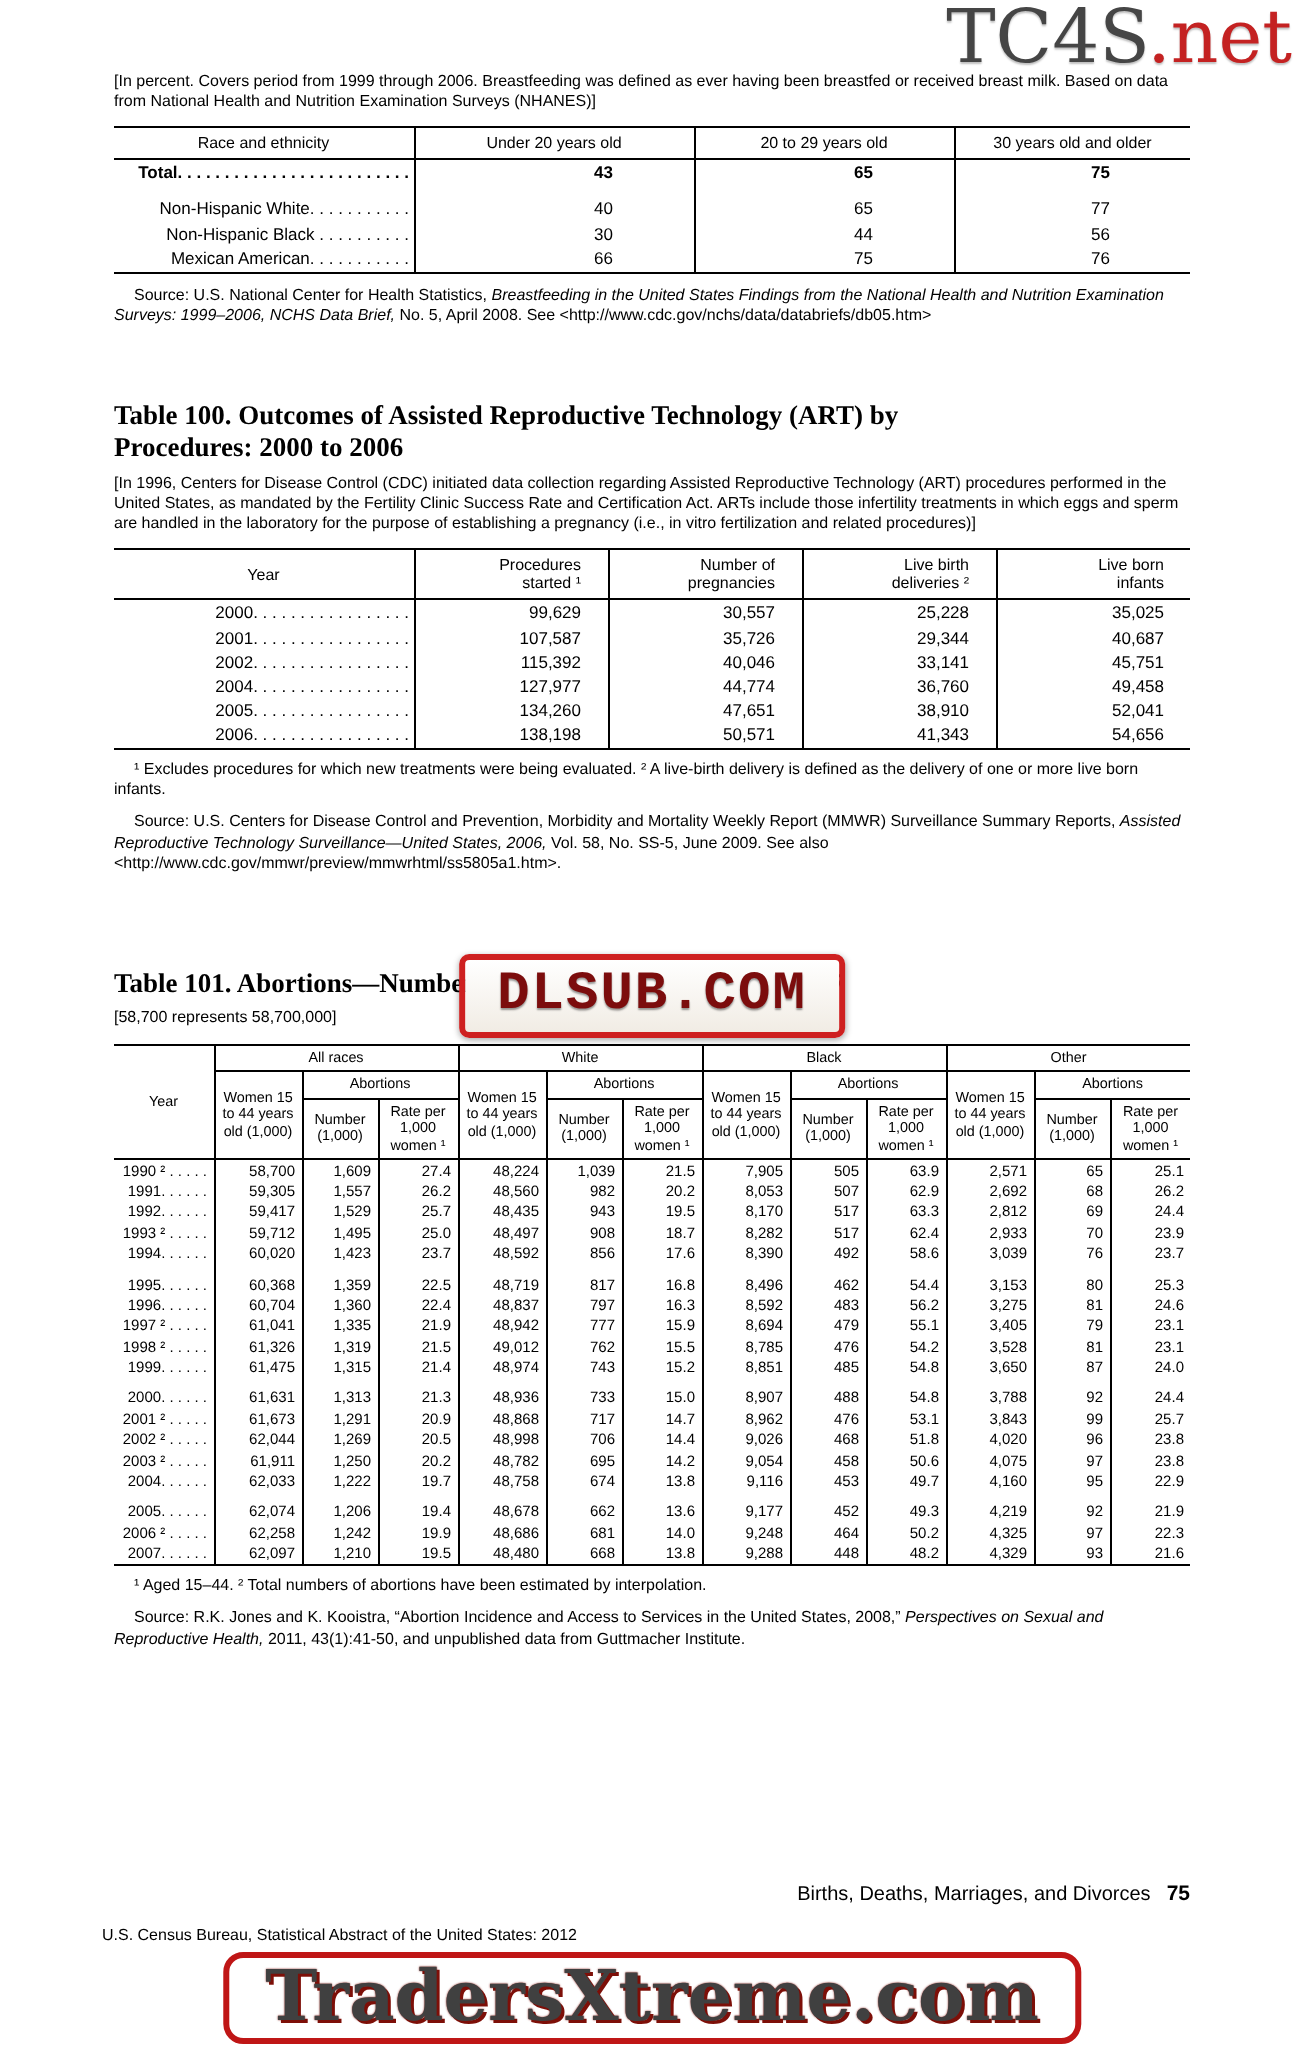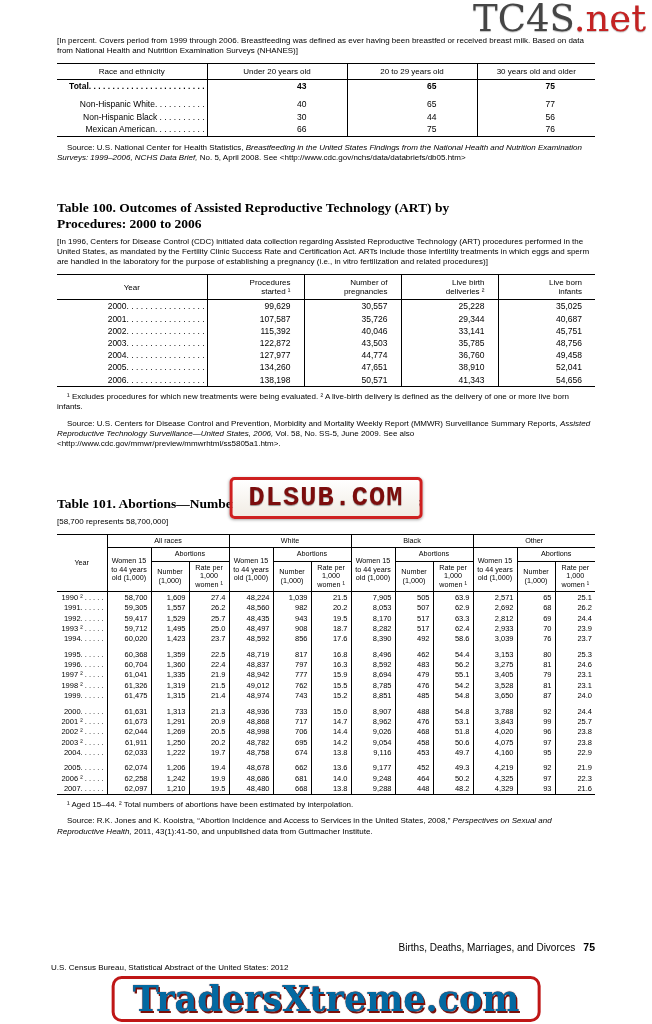--- a/index.html
+++ b/index.html
@@ -41,21 +41,21 @@
            font-size:37px;line-height:1;color:#454545;text-shadow:0 1px 1px rgba(0,0,0,.25)}
   .wm-tc4s .suffix{color:#c42222}
   .wm-dlsub{position:absolute;top:477px;left:50%;transform:translateX(-50%);z-index:10;
             border:3px solid #ce2020;border-radius:5px;padding:3px 16px;
             background:linear-gradient(180deg,#ffffff,#f1ece4);box-shadow:0 1px 3px rgba(0,0,0,.35)}
   .wm-dlsub span{font-family:Liberation Mono, monospace;font-weight:700;
                  font-size:27px;letter-spacing:1px;color:#7c0d0d;text-shadow:0 1px 1px rgba(0,0,0,.4)}
   .wm-traders{position:absolute;left:50%;bottom:2px;transform:translateX(-50%);z-index:10;
               border:3px solid #bf1616;border-radius:10px;background:#fff;padding:1px 18px;white-space:nowrap}
   .wm-traders span{font-family:"DejaVu Serif","Liberation Serif",serif;font-weight:700;
-                   font-size:35px;line-height:1.1;color:#0369a1;
+                   font-size:35px;line-height:1.1;color:#404040;
                    text-shadow:1.5px 1.5px 0 #7d0f08,0 0 1px #7d0f08}
 </style>
 </head>
 <body>
 
 <div class="wm-tc4s"><span>TC4S</span><span class="suffix">.net</span></div>
 
 <div class="content">
 
   <section>
@@ -150,27 +150,20 @@
             <td class="num">35,726</td>
             <td class="num">29,344</td>
             <td class="num">40,687</td>
           </tr>
           <tr>
             <td class="lbl">2002. . . . . . . . . . . . . . . . .</td>
             <td class="num">115,392</td>
             <td class="num">40,046</td>
             <td class="num">33,141</td>
             <td class="num">45,751</td>
-          </tr>
-          <tr>
-            <td class="lbl">2003. . . . . . . . . . . . . . . . .</td>
-            <td class="num">122,872</td>
-            <td class="num">43,503</td>
-            <td class="num">35,785</td>
-            <td class="num">48,756</td>
           </tr>
           <tr>
             <td class="lbl">2004. . . . . . . . . . . . . . . . .</td>
             <td class="num">127,977</td>
             <td class="num">44,774</td>
             <td class="num">36,760</td>
             <td class="num">49,458</td>
           </tr>
           <tr>
             <td class="lbl">2005. . . . . . . . . . . . . . . . .</td>

